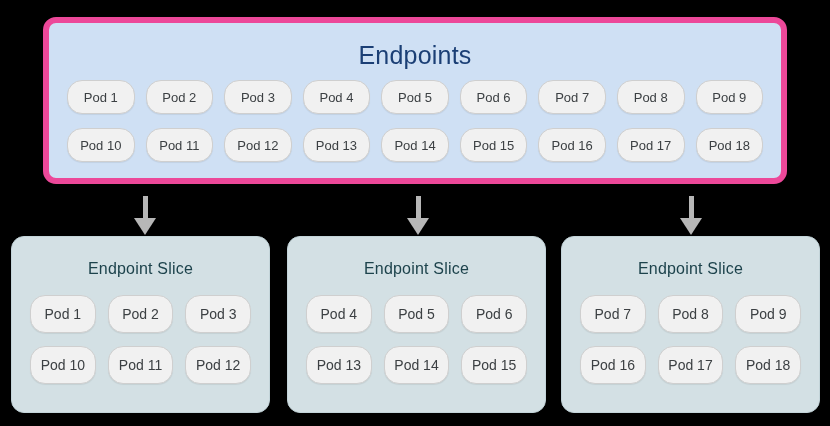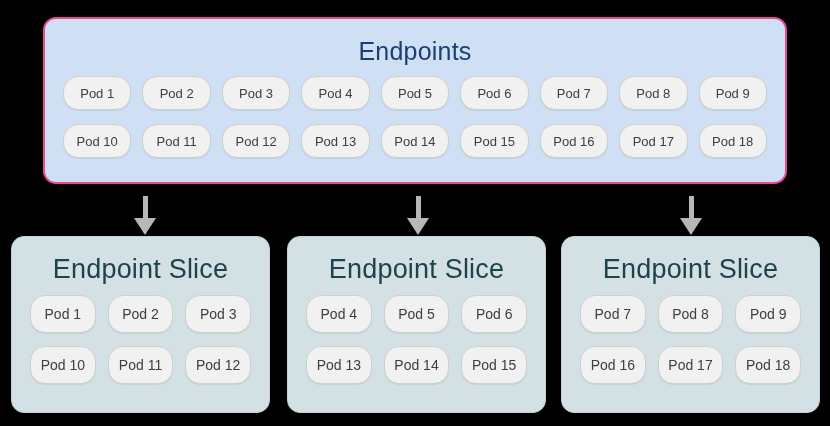--- a/index.html
+++ b/index.html
@@ -23,21 +23,21 @@
 
   
   .endpoints-box {
     position: absolute;
     left: 43px;
     top: 17px;
     width: 744px;
     height: 167px;
     box-sizing: border-box;
     background: #cfe0f4;
-    border: 2px solid #ec4899;
+    border: 6px solid #ec4899;
     border-radius: 13px;
     box-shadow: 0 1px 2px rgba(0,0,0,0.18);
   }
 
   .endpoints-title {
     position: absolute;
     left: 0;
     top: 17px;
     width: 100%;
     text-align: center;
@@ -125,21 +125,21 @@
   .slice-1 { left: 11px; }
   .slice-2 { left: 287px; }
   .slice-3 { left: 561px; }
 
   .slice-title {
     position: absolute;
     left: 0;
     top: 18px;
     width: 100%;
     text-align: center;
-    font-size: 27px;
+    font-size: 16px;
     line-height: 28px;
     color: #1d434c;
     font-weight: 400;
     letter-spacing: 0.2px;
   }
 
   .slice-grid {
     position: absolute;
     left: 18px;
     right: 18px;

